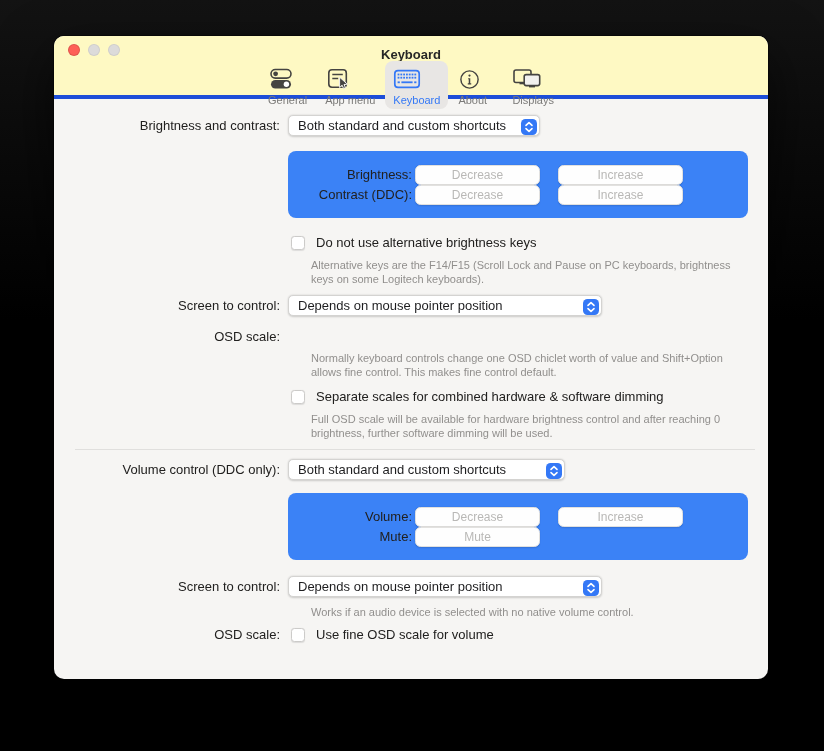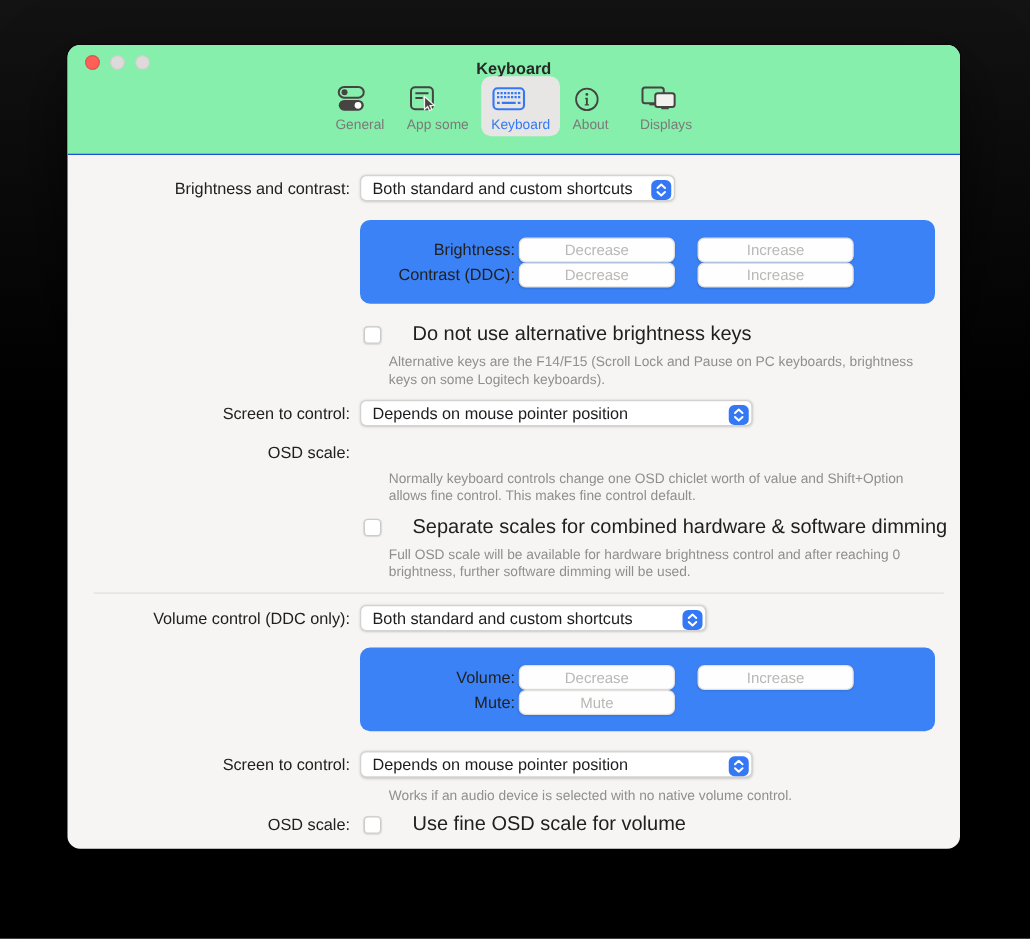--- a/index.html
+++ b/index.html
@@ -10,21 +10,21 @@
     overflow:hidden;
     position:relative;
   }
   .window {
     position:absolute; left:54px; top:36px; width:714px; height:643px;
     background:#f6f5f3; border-radius:10px;
     box-shadow:0 22px 55px rgba(0,0,0,.65), 0 0 0 1px rgba(0,0,0,.35);
     overflow:hidden;
   }
   
-  .chrome { background:#86efac; border-bottom:1px solid #1d4ed8; height:88px; position:relative; }
+  .chrome { background:#fef9c3; border-bottom:4px solid #1d4ed8; height:63px; position:relative; }
   .titlebar { height:28px; position:relative; display:flex; align-items:center; justify-content:center; }
   .traffic { position:absolute; left:14px; top:0; height:28px; display:flex; align-items:center; gap:8px; }
   .tl { width:12px; height:12px; border-radius:50%; display:inline-block; }
   .tl.red  { background:#fe5f57; border:0.5px solid rgba(0,0,0,.12); }
   .tl.gray { background:#dcdbda; border:0.5px solid rgba(0,0,0,.06); }
   .title { font-size:13px; font-weight:bold; color:#272726; margin-top:8px; }
   .toolbar { position:absolute; left:0; right:0; top:25px; display:flex; justify-content:center; gap:2px; }
   .titem {
     display:flex; flex-direction:column; align-items:flex-start; justify-content:center;
     padding:4px 8px 3px; border-radius:8px; min-width:52px; cursor:default;
@@ -66,21 +66,21 @@
     box-shadow:0 0.5px 1.5px rgba(0,0,0,.12);
     font-size:12px; color:#b9b8b6; font-family:inherit;
   }
   .btn + .btn { margin-left:18px; }
   
   .checkbox {
     width:14px; height:14px; background:#fff; border:0.5px solid #cccbc9;
     border-radius:3.5px; box-shadow:0 0.5px 1px rgba(0,0,0,.1);
     flex-shrink:0; margin-left:3px;
   }
-  .cb-label { font-size:16px; color:#21201f; margin-left:25px; white-space:nowrap; }
+  .cb-label { font-size:13px; color:#21201f; margin-left:11px; white-space:nowrap; }
   
   .help {
     margin-left:257px; font-size:11px; line-height:14px; color:#918f8d;
     white-space:pre-line;
   }
   .hr { margin:9px 0 0 21px; width:680px; border-top:1px solid #e0dfdd; }
   
   .mt7{margin-top:7px}.mt8{margin-top:8px}.mt9{margin-top:9px}.mt10{margin-top:10px}
   .mt13{margin-top:13px}.mt15{margin-top:15px}.mt16{margin-top:16px}.mt17{margin-top:17px}
   .cbrow { height:15px; }
@@ -114,21 +114,21 @@
       </div>
       <div class="titem">
         <span class="ticon">
           <svg width="26" height="26" viewBox="0 0 26 26">
             <rect x="3.8" y="3.8" width="17.5" height="17.5" rx="3.2" fill="none" stroke="#454441" stroke-width="1.6"></rect>
             <line x1="7.3" y1="8.6" x2="17.8" y2="8.6" stroke="#454441" stroke-width="1.5"></line>
             <line x1="7.3" y1="12.4" x2="13.2" y2="12.4" stroke="#454441" stroke-width="1.5"></line>
             <path d="M14.6 11.2 L14.6 21.6 L17.1 19.2 L18.6 22.5 L20.5 21.6 L19 18.5 L22.4 18.2 Z" fill="#454441" stroke="#f2f1ef" stroke-width="1"></path>
           </svg>
         </span>
-        <span class="tlabel">App some</span>
+        <span class="tlabel">App menu</span>
       </div>
       <div class="titem selected">
         <span class="ticon">
           <svg width="28" height="22" viewBox="0 0 28 22">
             <rect x="1.8" y="2.6" width="24.4" height="16.8" rx="3.2" fill="none" stroke="#3478f6" stroke-width="1.7"></rect>
             <g fill="#3478f6">
               <rect x="4.6" y="5.6" width="1.8" height="1.8"></rect>
                 <rect x="7.4" y="5.6" width="1.8" height="1.8"></rect>
               <rect x="10.2" y="5.6" width="1.8" height="1.8"></rect>
                 <rect x="13" y="5.6" width="1.8" height="1.8"></rect>

